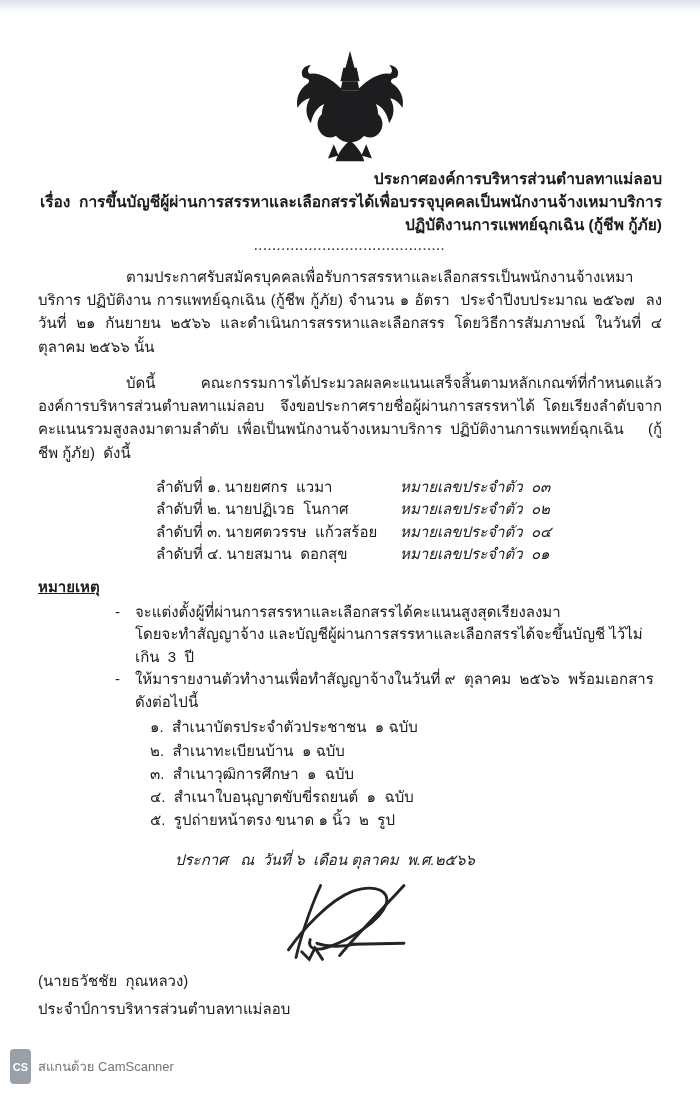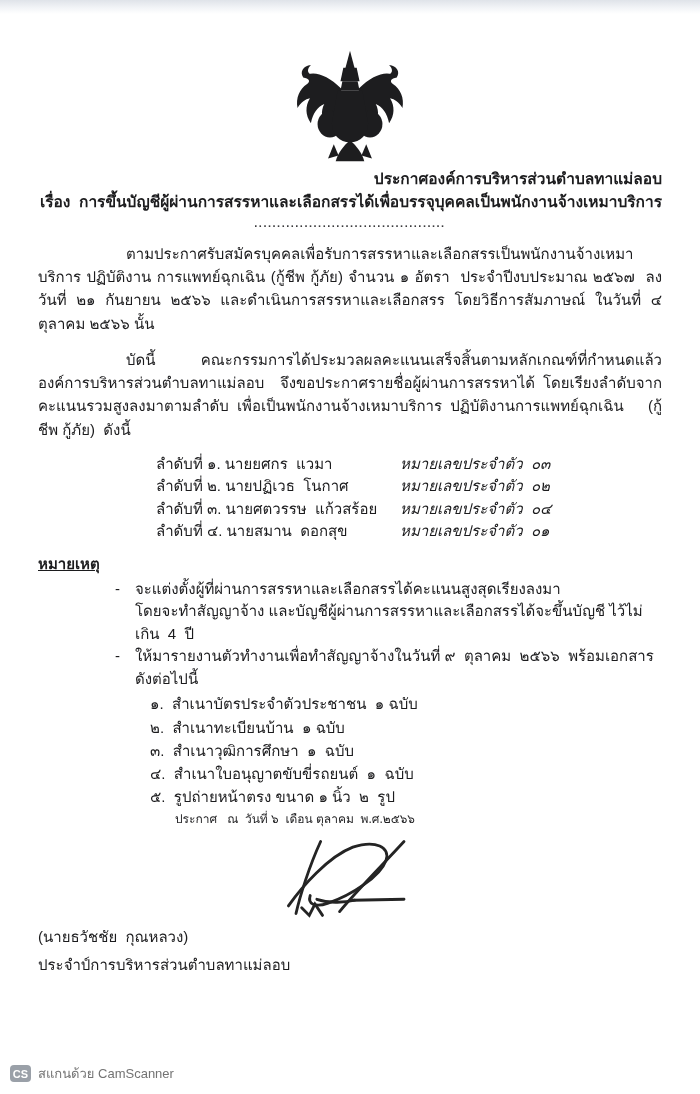--- a/index.html
+++ b/index.html
@@ -21,27 +21,27 @@
   .rank-row{display:flex;line-height:1.5;}
   .rank-label{width:244px;white-space:pre-wrap;}
   .rank-id{white-space:pre-wrap;font-style:italic;}
   .note-header{margin-top:9px;font-weight:bold;text-decoration:underline;font-size:15px;display:inline-block;}
   .notes{margin-top:2px;}
   .note-item{display:flex;margin-left:77px;font-size:15px;line-height:1.5;}
   .note-dash{width:20px;flex:0 0 20px;}
   .note-text{white-space:pre-wrap;}
   .docs{margin-left:112px;margin-top:2px;font-size:15px;line-height:1.55;}
   .doc-item{white-space:pre-wrap;}
-  .promulgation{margin-left:137px;margin-top:0;font-size:12px;white-space:pre-wrap;}
+  .promulgation{margin-left:137px;margin-top:16px;font-size:15px;white-space:pre-wrap;font-style:italic;}
   .signature-block{margin-top:2px;}
   .sig-svg{display:block;margin:0 auto;}
   .sig-name{font-size:15px;margin-top:0;white-space:pre-wrap;}
   .sig-title{font-size:15px;margin-top:4px;white-space:pre-wrap;}
   .footer{position:absolute;left:10px;bottom:10px;display:flex;align-items:center;gap:7px;}
-  .cs-badge{width:21px;height:17px;background:#9aa0a8;color:#ffffff;border-radius:4px;
+  .cs-badge{width:21px;height:35px;background:#9aa0a8;color:#ffffff;border-radius:4px;
     font-weight:bold;font-size:11px;display:flex;align-items:center;justify-content:center;}
   .scan-label{color:#737373;font-size:13px;}
 </style>
 </head>
 <body>
 
 <div class="page">
   <div class="top-edge"></div>
 
   <div class="content">
@@ -62,20 +62,21 @@
           <path d="M65,96 C58,102 52,110 50,118 L80,118 C78,110 72,102 65,96 Z"></path>
           <path d="M48,100 L42,115 L53,112 Z"></path>
           <path d="M82,100 L88,115 L77,112 Z"></path>
         </g>
       </svg>
     </div>
 
     <div class="titles">
       <div>ประกาศองค์การบริหารส่วนตำบลทาแม่ลอบ</div>
       <div>เรื่อง  การขึ้นบัญชีผู้ผ่านการสรรหาและเลือกสรรได้เพื่อบรรจุบุคคลเป็นพนักงานจ้างเหมาบริการ</div>
+      <div>ปฏิบัติงานการแพทย์ฉุกเฉิน (กู้ชีพ กู้ภัย)</div>
     </div>
 
     <div class="dots">..........................................</div>
 
     <div class="para">ตามประกาศรับสมัครบุคคลเพื่อรับการสรรหาและเลือกสรรเป็นพนักงานจ้างเหมาบริการ ปฏิบัติงาน การแพทย์ฉุกเฉิน (กู้ชีพ กู้ภัย) จำนวน ๑ อัตรา  ประจำปีงบประมาณ ๒๕๖๗  ลงวันที่ ๒๑ กันยายน ๒๕๖๖ และดำเนินการสรรหาและเลือกสรร โดยวิธีการสัมภาษณ์ ในวันที่ ๔ ตุลาคม ๒๕๖๖ นั้น</div>
     <div class="para">บัดนี้  คณะกรรมการได้ประมวลผลคะแนนเสร็จสิ้นตามหลักเกณฑ์ที่กำหนดแล้ว  องค์การบริหารส่วนตำบลทาแม่ลอบ  จึงขอประกาศรายชื่อผู้ผ่านการสรรหาได้ โดยเรียงลำดับจากคะแนนรวมสูงลงมาตามลำดับ เพื่อเป็นพนักงานจ้างเหมาบริการ ปฏิบัติงานการแพทย์ฉุกเฉิน   (กู้ชีพ กู้ภัย)  ดังนี้</div>
 
     <div class="ranks">
       <div class="rank-row">
         <span class="rank-label">ลำดับที่ ๑. นายยศกร  แวมา</span>
@@ -99,21 +100,21 @@
       <span class="note-header">หมายเหตุ</span>
     </div>
 
     <div class="notes">
       <div class="note-item">
         <span class="note-dash">-</span>
         <span class="note-text">จะแต่งตั้งผู้ที่ผ่านการสรรหาและเลือกสรรได้คะแนนสูงสุดเรียงลงมา</span>
       </div>
       <div class="note-item">
         <span class="note-dash"></span>
-        <span class="note-text">โดยจะทำสัญญาจ้าง และบัญชีผู้ผ่านการสรรหาและเลือกสรรได้จะขึ้นบัญชี ไว้ไม่เกิน  4  ปี</span>
+        <span class="note-text">โดยจะทำสัญญาจ้าง และบัญชีผู้ผ่านการสรรหาและเลือกสรรได้จะขึ้นบัญชี ไว้ไม่เกิน  3  ปี</span>
       </div>
       <div class="note-item">
         <span class="note-dash">-</span>
         <span class="note-text">ให้มารายงานตัวทำงานเพื่อทำสัญญาจ้างในวันที่ ๙  ตุลาคม  ๒๕๖๖  พร้อมเอกสารดังต่อไปนี้</span>
       </div>
     </div>
 
     <div class="docs">
       <div class="doc-item">๑.  สำเนาบัตรประจำตัวประชาชน  ๑ ฉบับ</div>
       <div class="doc-item">๒.  สำเนาทะเบียนบ้าน  ๑ ฉบับ</div>

